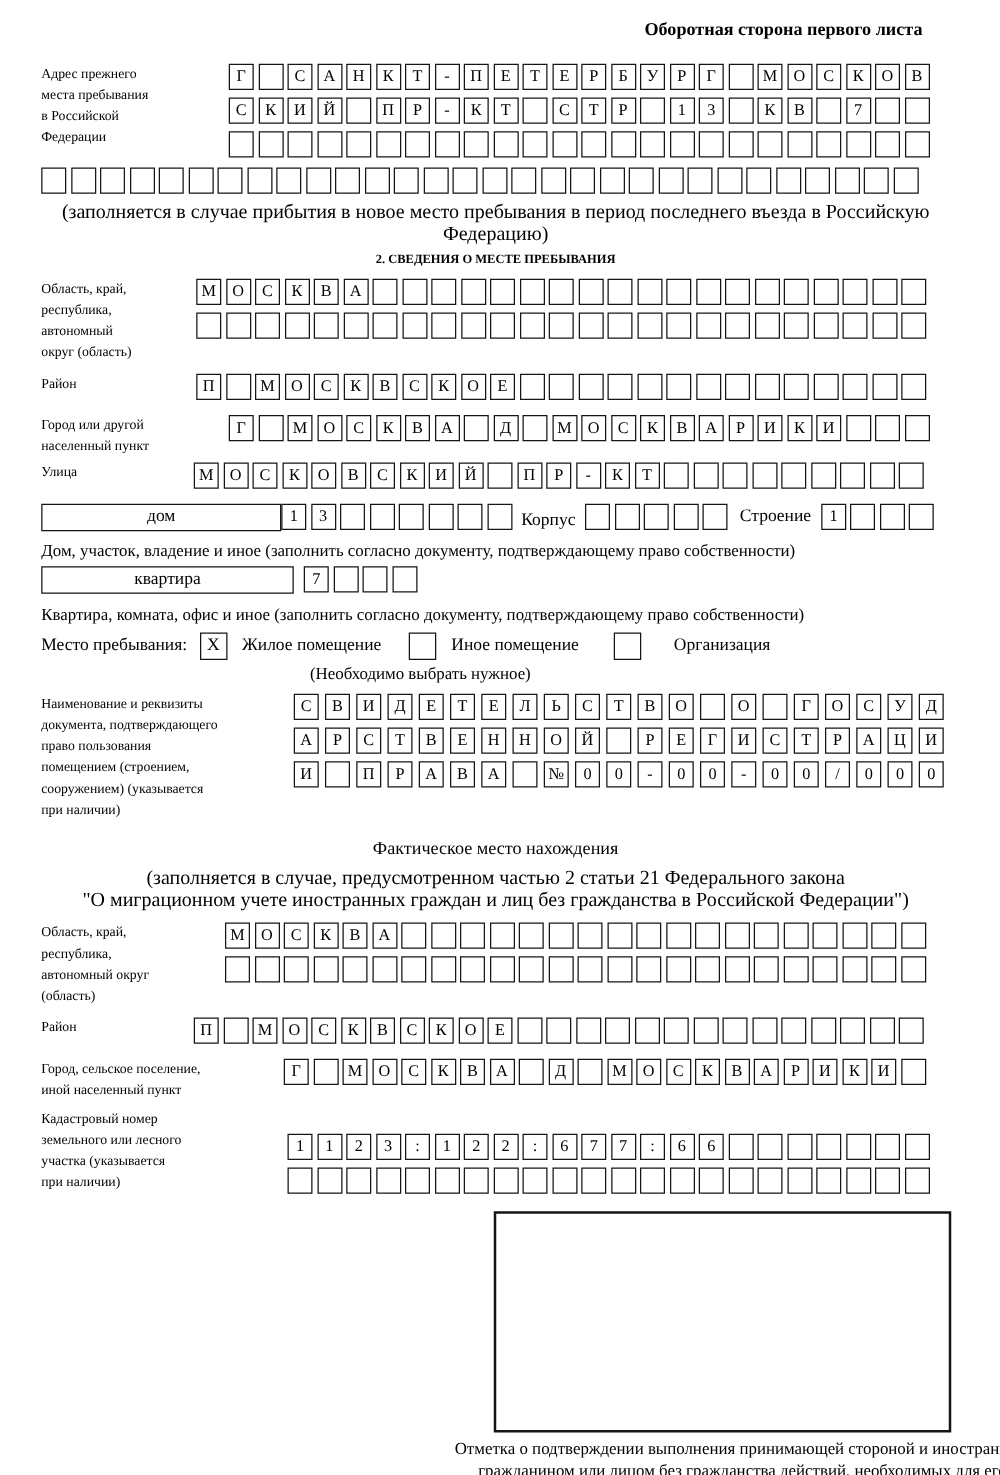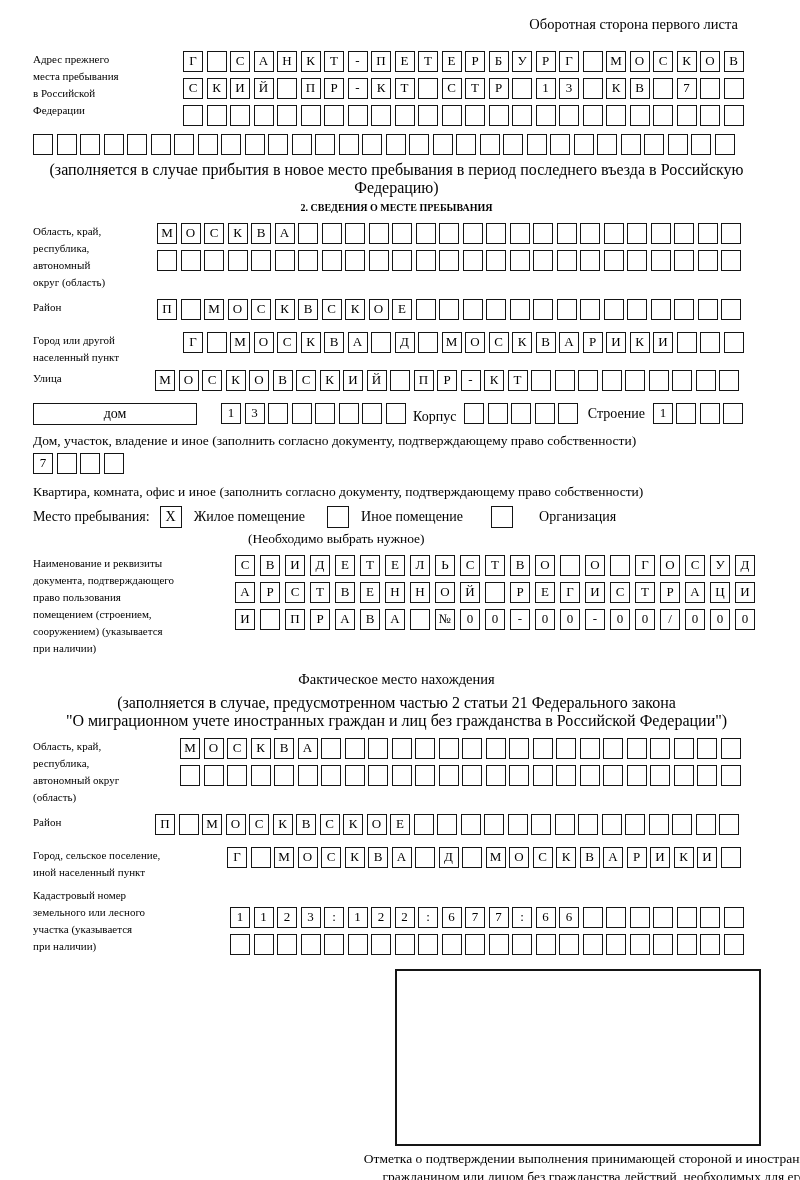--- a/index.html
+++ b/index.html
@@ -1,21 +1,21 @@
 <!DOCTYPE html>
 <html><head>
 <meta charset="utf-8">
 <style>
   html,body{margin:0;padding:0;background:#fff;}
   body{
     width:800px;height:1180px;overflow:hidden;box-sizing:border-box;
     padding:10px 40px 0 33px;
     font-family:"Liberation Serif","DejaVu Serif",serif;color:#000;
   }
-  .top-note{text-align:right;font-size:14.5px;padding-right:22px;margin-top:6px;}
+  .top-note{text-align:right;font-size:14.5px;padding-right:22px;margin-top:6px;font-weight:bold;}
   .row{display:flex;align-items:flex-start;}
   .lbl{font-size:11px;line-height:17px;white-space:pre-line;flex:0 0 auto;box-sizing:border-box;padding-right:8px;}
   .w150{width:150px}.w124{width:124px}.w122{width:122px}.w202{width:202px}
   .w147{width:147px}.w194{width:194px}.w197{width:197px}
   .col{display:flex;flex-direction:column;}
   .grid{display:flex;margin-bottom:6px;}
   .cell{
     flex:0 0 auto;display:inline-block;width:20px;height:21px;box-sizing:border-box;
     border:1.6px solid #151515;margin-right:3.5px;background:#fff;
     font-size:13px;line-height:18px;text-align:center;
@@ -23,21 +23,21 @@
   .grid.wide .cell{margin-right:5px;}
   .note-c{text-align:center;font-size:16px;margin-top:6px;}
   .note-l{font-size:13.5px;margin-top:3px;}
   .sec-title{text-align:center;font-weight:bold;font-size:10px;margin-top:5px;}
   .sub-title{text-align:center;font-weight:normal;font-size:14.5px;margin-top:14px;}
   .ml{white-space:pre-line;}
   .boxfield{
     flex:0 0 auto;box-sizing:border-box;border:1.6px solid #151515;height:22px;
     font-size:14px;line-height:19px;text-align:center;background:#fff;
   }
-  .house-box{width:164px;margin-right:24px;}
+  .house-box{width:192px;margin-right:0;}
   .apt-box{width:202px;margin-right:8px;}
   .inline-lbl{font-size:14px;line-height:22px;flex:0 0 auto;}
   .cb{
     flex:0 0 auto;width:22px;height:22px;box-sizing:border-box;border:1.6px solid #151515;
     font-size:14px;line-height:19px;text-align:center;margin:0 12px 0 10px;background:#fff;
   }
   .stay-row{margin-top:6px;align-items:center;}
   .stamp-box{margin-left:362px;margin-top:8px;width:366px;height:177px;box-sizing:border-box;border:2px solid #151515;background:#fff;}
   .stamp-note{margin-left:330px;margin-top:4px;width:462px;text-align:center;font-size:13.5px;line-height:18px;}
   .mt2{margin-top:2px}.mt4{margin-top:4px}.mt6{margin-top:6px}.mt8{margin-top:8px}
@@ -351,20 +351,21 @@
   <div class="grid">
       <span class="cell">1</span>
       <span class="cell"></span>
       <span class="cell"></span>
       <span class="cell"></span>
     </div>
 </div>
 <div class="note-l">Дом, участок, владение и иное (заполнить согласно документу, подтверждающему право собственности)</div>
 
 <div class="row mt4">
+  <div class="boxfield apt-box">квартира</div>
   <div class="grid">
       <span class="cell">7</span>
       <span class="cell"></span>
       <span class="cell"></span>
       <span class="cell"></span>
     </div>
 </div>
 <div class="note-l mt4">Квартира, комната, офис и иное (заполнить согласно документу, подтверждающему право собственности)</div>
 
 <div class="row stay-row">

